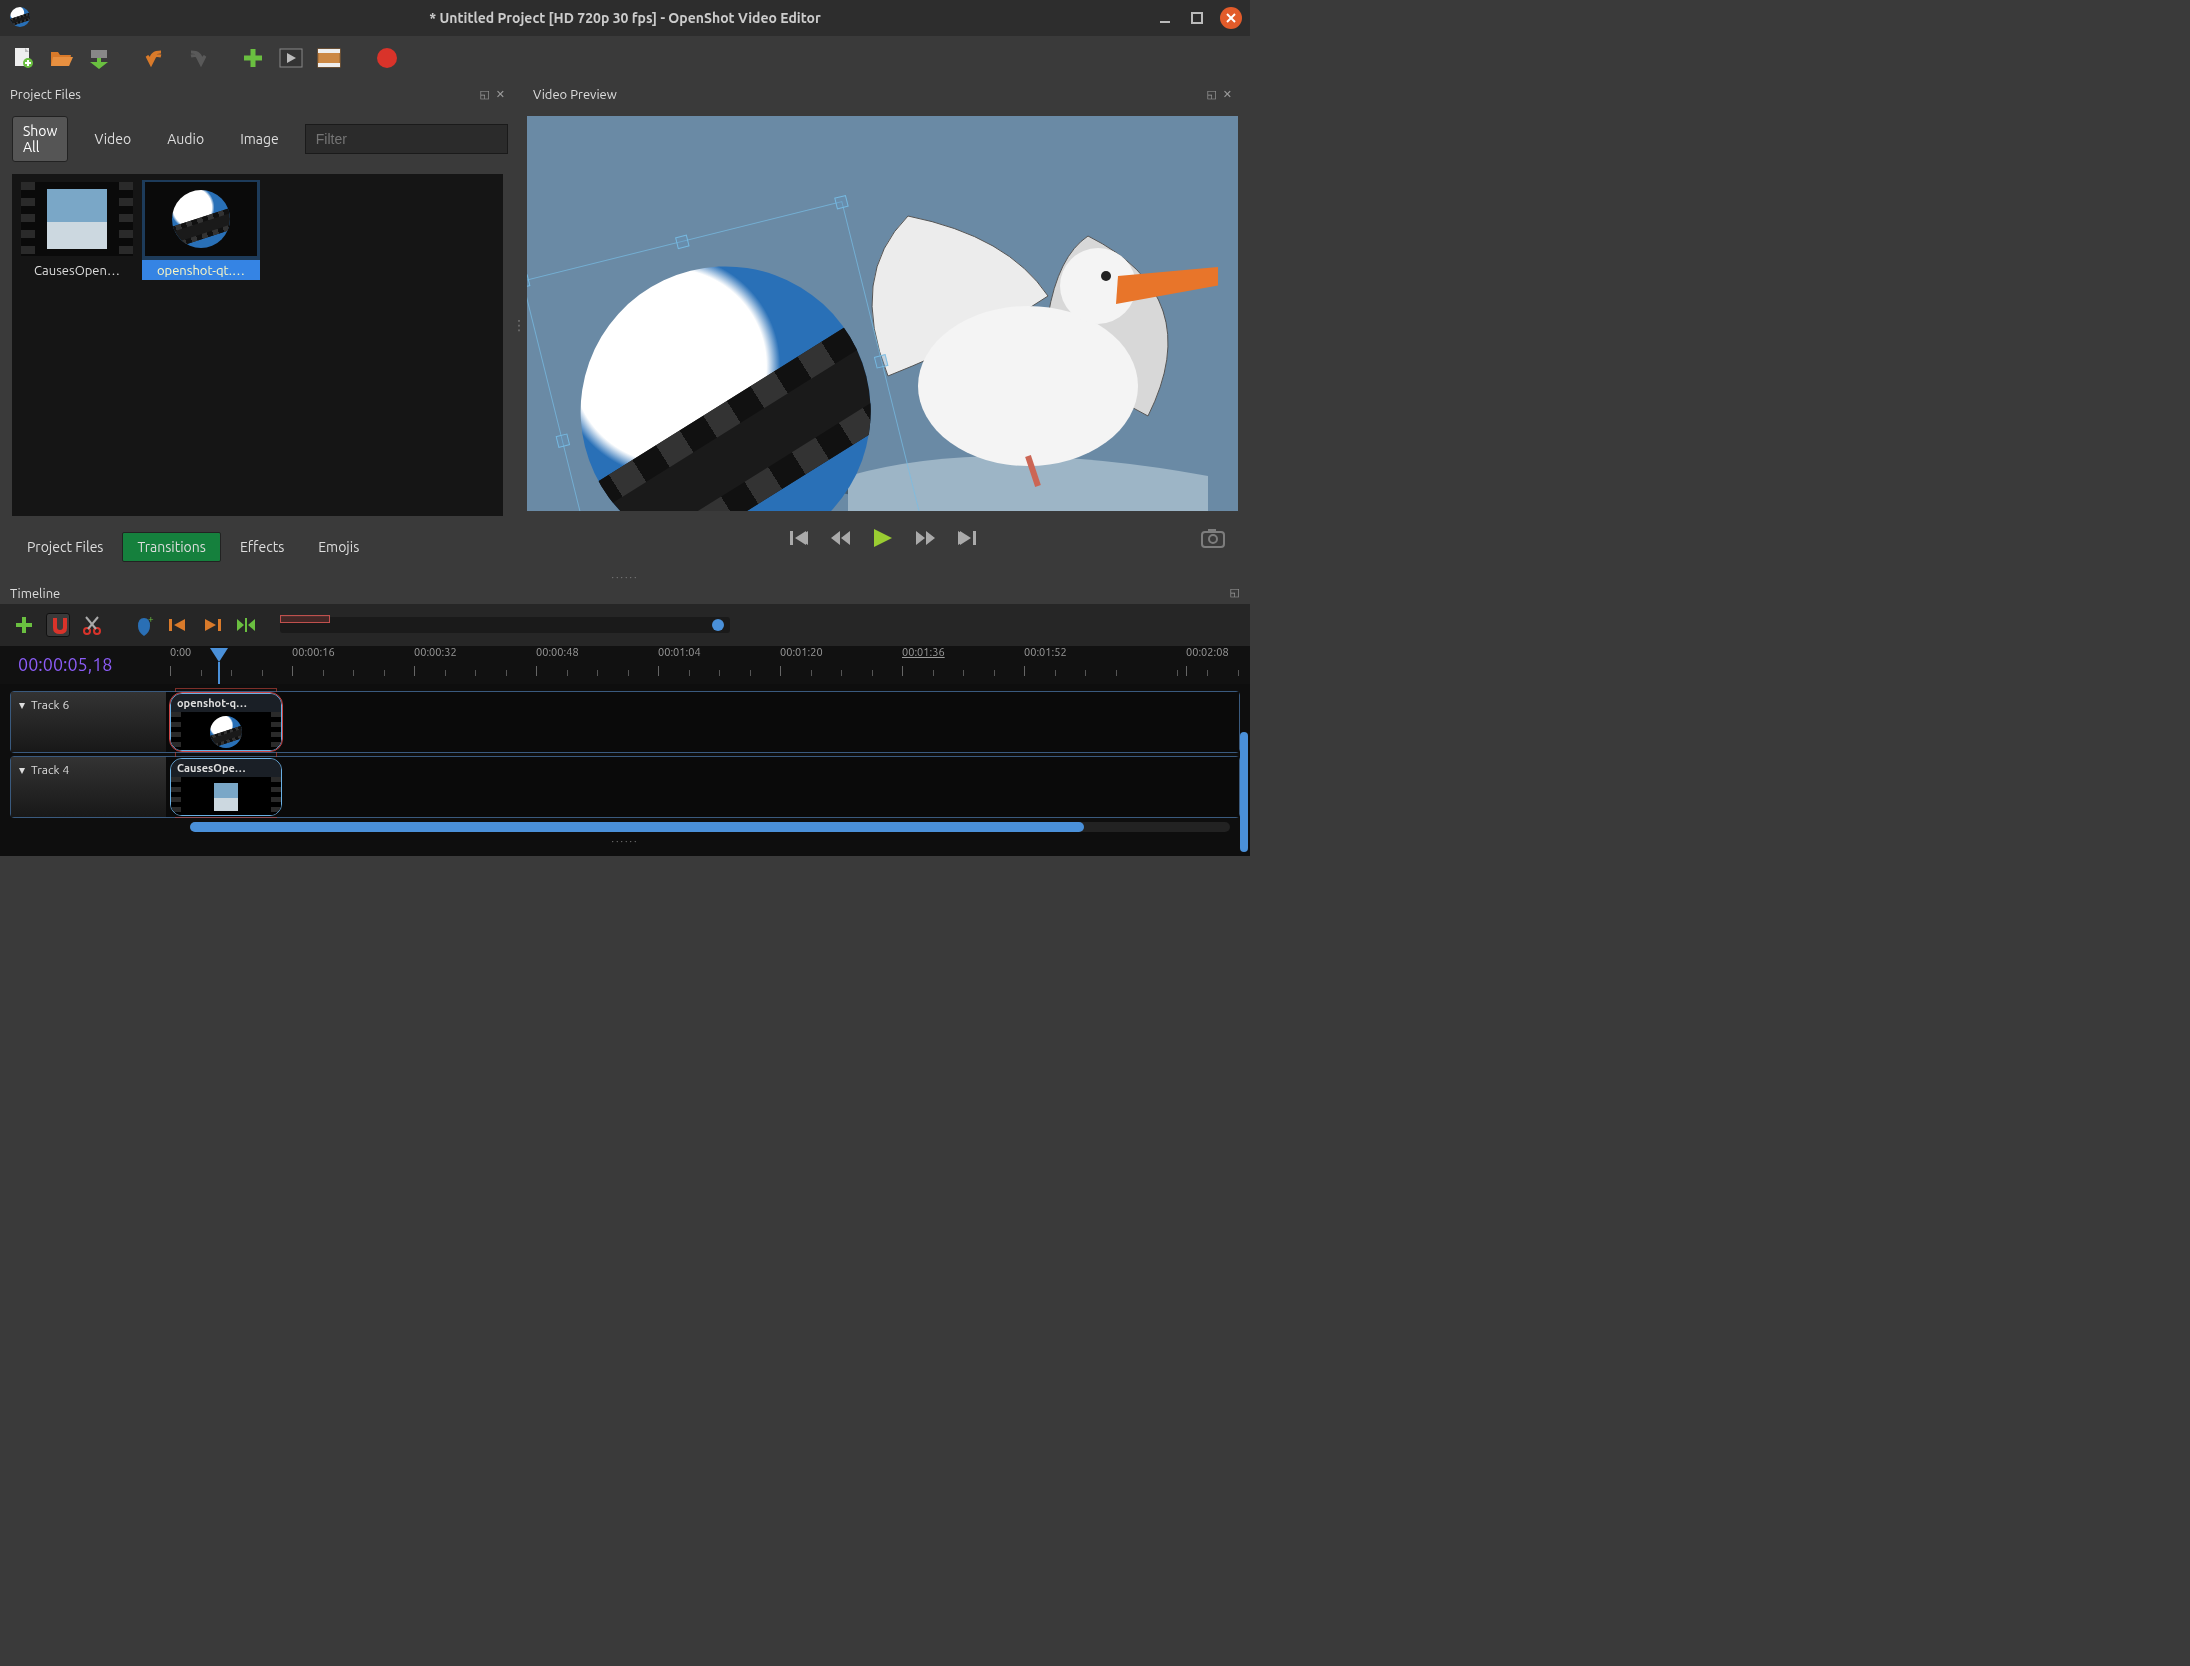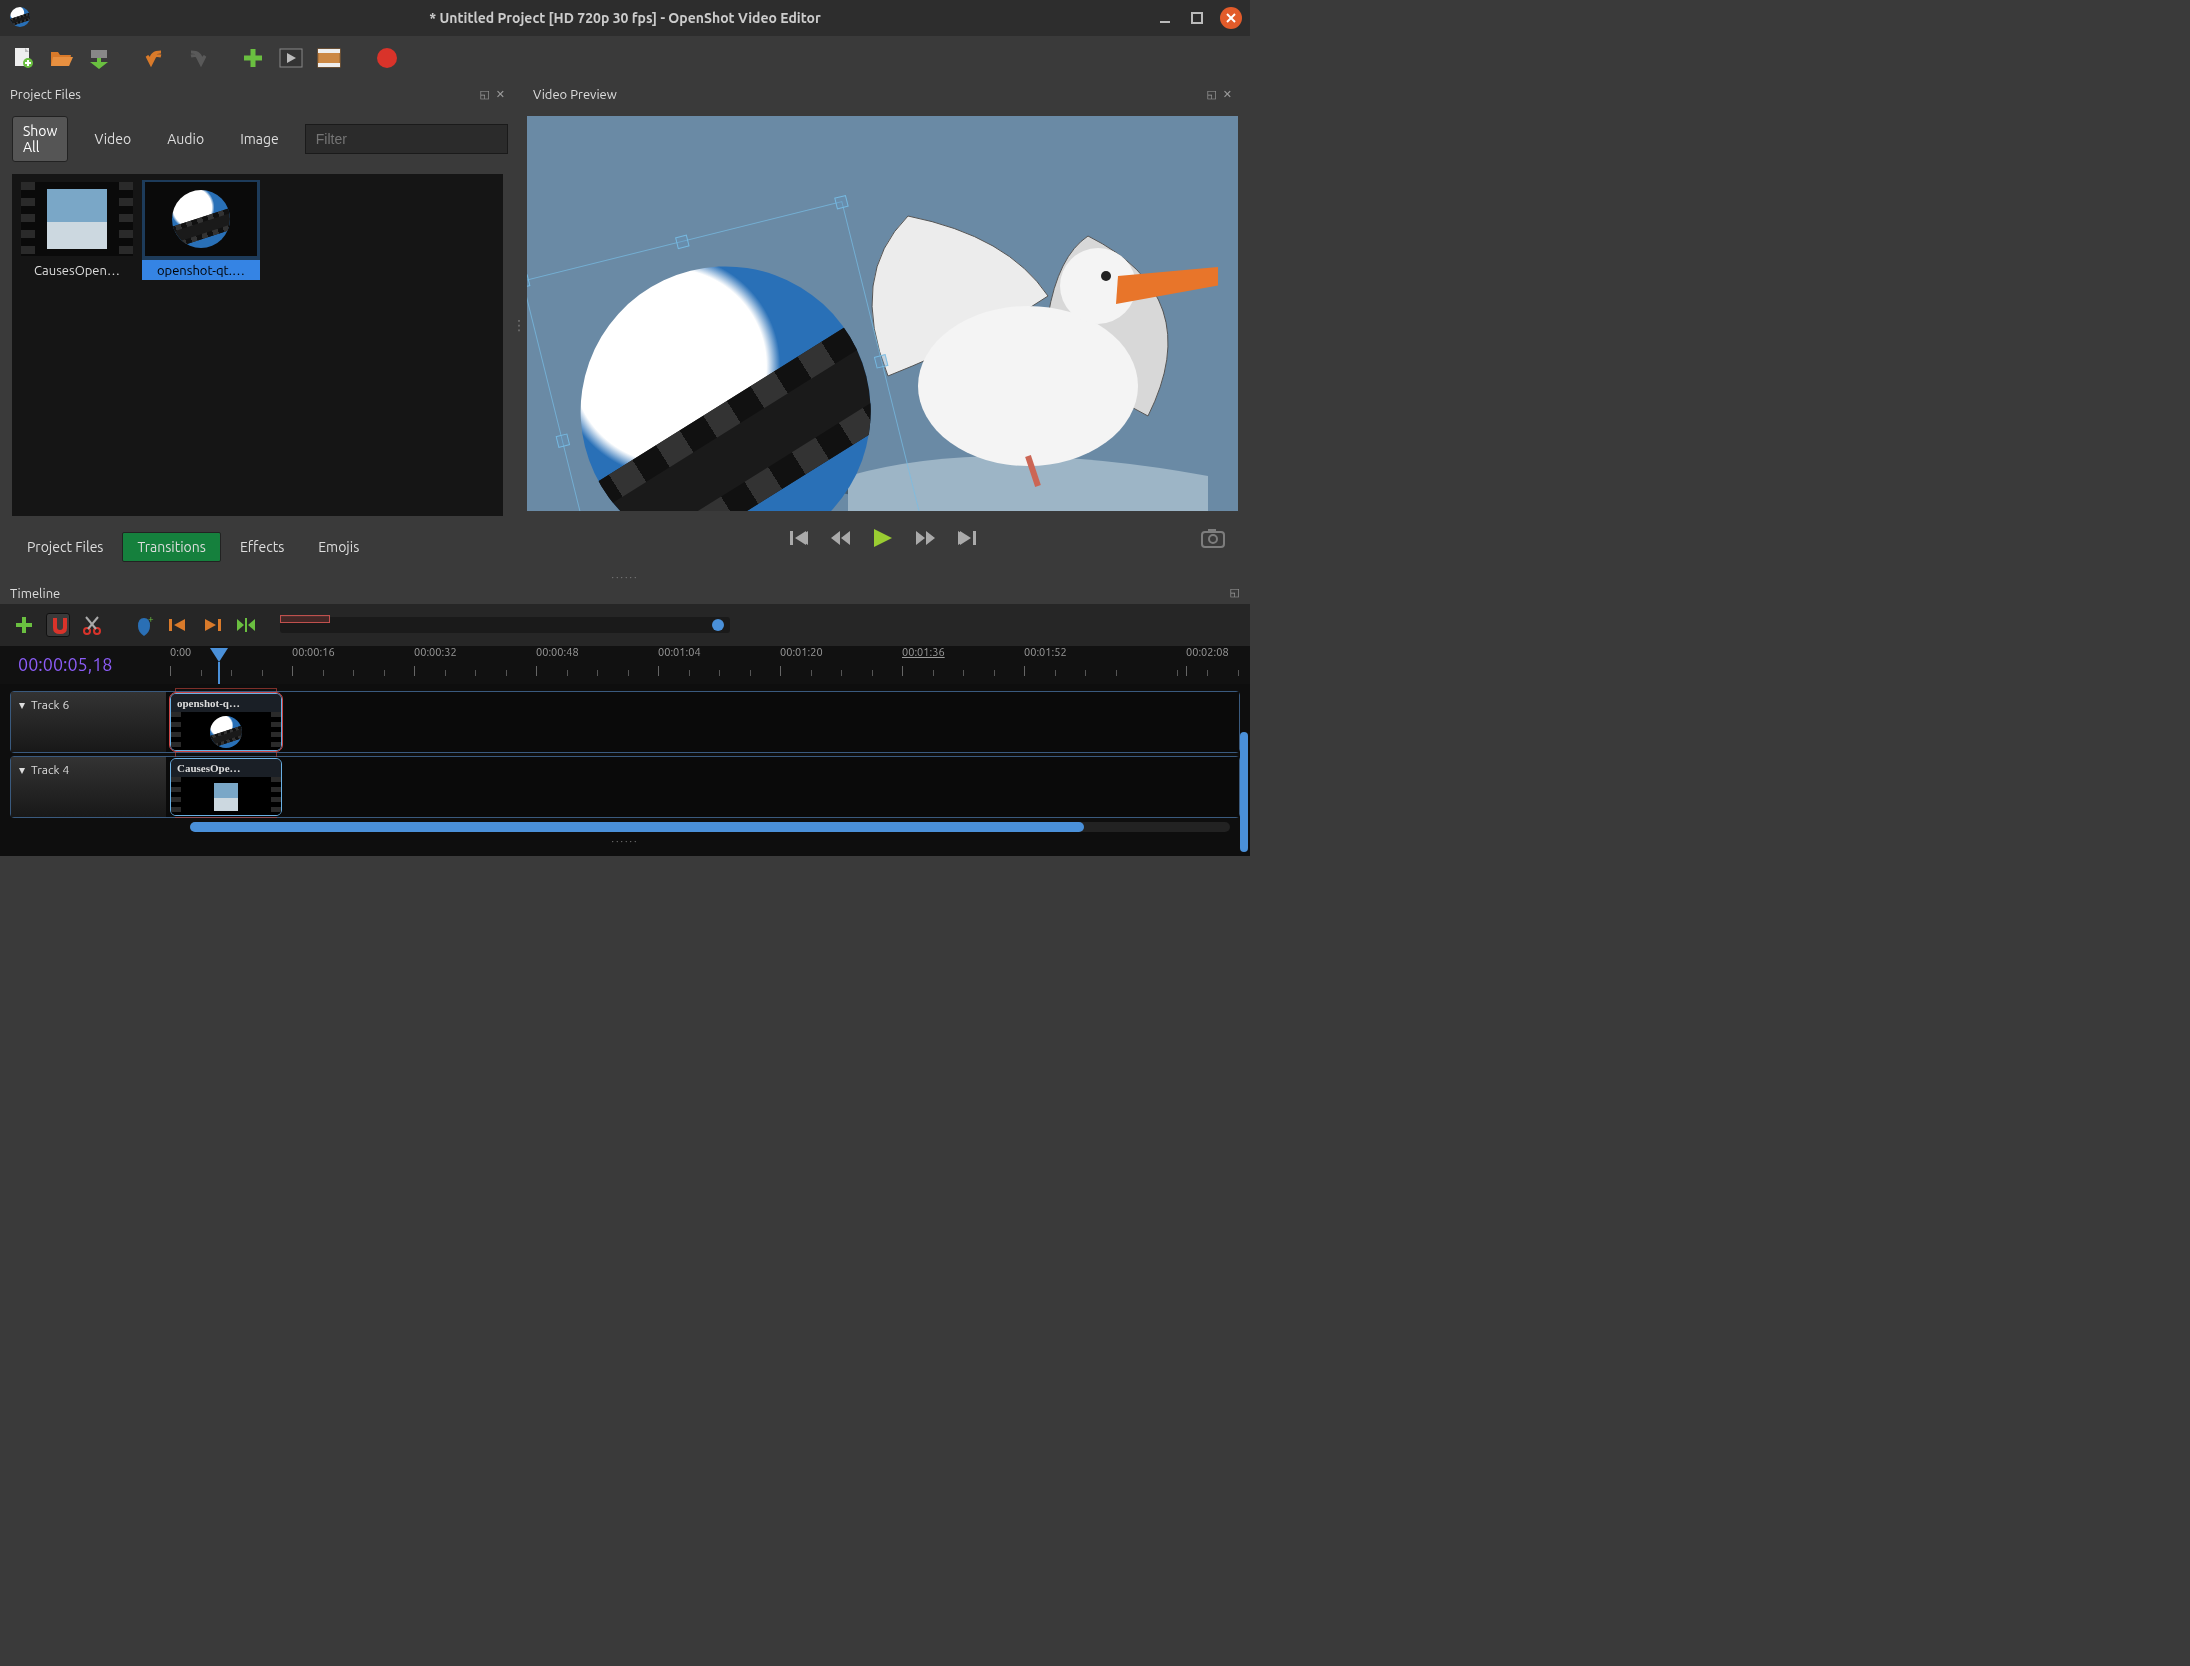--- a/index.html
+++ b/index.html
@@ -73,21 +73,21 @@
 .filter-tab { padding: 6px 10px; border-radius:3px; cursor:pointer; }
 .filter-tab.active { background:#555; border:1px solid #222; color:#fff;}
 .filter-input {
   flex:1; background:#2b2b2b; border:1px solid #1a1a1a; color:#aaa; padding:6px 10px; font-size:14px;
 }
 .file-grid {
   background:#151515; margin:4px 12px 12px 12px; flex:1; padding:6px; display:flex; gap:6px; align-items:flex-start;
 }
 .file-item { width:118px; text-align:center; font-size:13px; }
 .file-item.selected { background:#1d3b5a; }
-.file-item.selected .fname { background:#3584e4; color:#000000;}
+.file-item.selected .fname { background:#3584e4; color:#fef9c3;}
 .fname { padding:3px 2px; white-space:nowrap; overflow:hidden; text-overflow:ellipsis; }
 .thumb {
   width:112px; height:74px; background:#0a0a0a; margin:2px auto 4px; position:relative; display:flex; align-items:center; justify-content:center;
 }
 .thumb.video::before, .thumb.video::after {
   content:""; position:absolute; top:0; bottom:0; width:14px;
   background: repeating-linear-gradient(to bottom,#2a2a2a 0 8px,#0a0a0a 8px 16px);
 }
 .thumb.video::before { left:0; } .thumb.video::after { right:0; }
 .thumb .sky { width:60px; height:60px; background:linear-gradient(#7aa7c7 55%,#ccd8e0 55%); }
@@ -144,22 +144,22 @@
   position:absolute; top:2px; left:210px; width:0; height:0;
   border-left:9px solid transparent; border-right:9px solid transparent; border-top:14px solid #4a90d9;
 }
 .playhead::after { content:""; position:absolute; left:-1px; top:0; width:2px; height:190px; background:#4a90d9; }
 
 .tracks { background:#0e0e0e; padding:4px 10px 10px 10px; position:relative; }
 .track-row { display:flex; height:62px; margin:3px 0; border:1px solid #3a5a7e; border-radius:4px; overflow:visible; }
 .track-head { width:155px; background:linear-gradient(#333,#181818); display:flex; align-items:flex-start; gap:6px; padding:6px 8px; font-size:12px; }
 .track-body { flex:1; background:#0a0a0a; position:relative; }
 .clip {
-  position:absolute; top:1px; height:58px; border-radius:6px; overflow:hidden;
-  border:1px solid #6ab0e4; background:linear-gradient(#2c3440,#1a2028);font-family:Liberation Serif, serif;
+  position:absolute; top:1px; height:58px; border-radius:12px; overflow:hidden;
+  border:1px solid #6ab0e4; background:linear-gradient(#2c3440,#1a2028);
 }
 .clip .clip-title { background:#1a1f26; font-size:11px; padding:3px 6px; font-weight:bold; white-space:nowrap; overflow:hidden; text-overflow:ellipsis; }
 .clip .clip-thumb { height:40px; display:flex; align-items:center; justify-content:center; background:#000; position:relative; }
 .clip .clip-thumb::before,.clip .clip-thumb::after{ content:""; position:absolute; top:0; bottom:0; width:10px; background:repeating-linear-gradient(to bottom,#2a2a2a 0 5px,#000 5px 10px); }
 .clip .clip-thumb::before{left:0}.clip .clip-thumb::after{right:0}
 .clip.red-outline { outline:1px solid #c44; }
 .tracks .redzone { position:absolute; left:175px; top:4px; width:102px; height:130px; border:1px solid rgba(200,70,60,.6); pointer-events:none; }
 
 .hscroll { height:10px; background:#222; margin:4px 10px 2px 180px; position:relative; border-radius:5px;}
 .hscroll .thumb-bar { position:absolute; left:0; width:86%; top:0; bottom:0; background:#4a90d9; border-radius:5px; }

